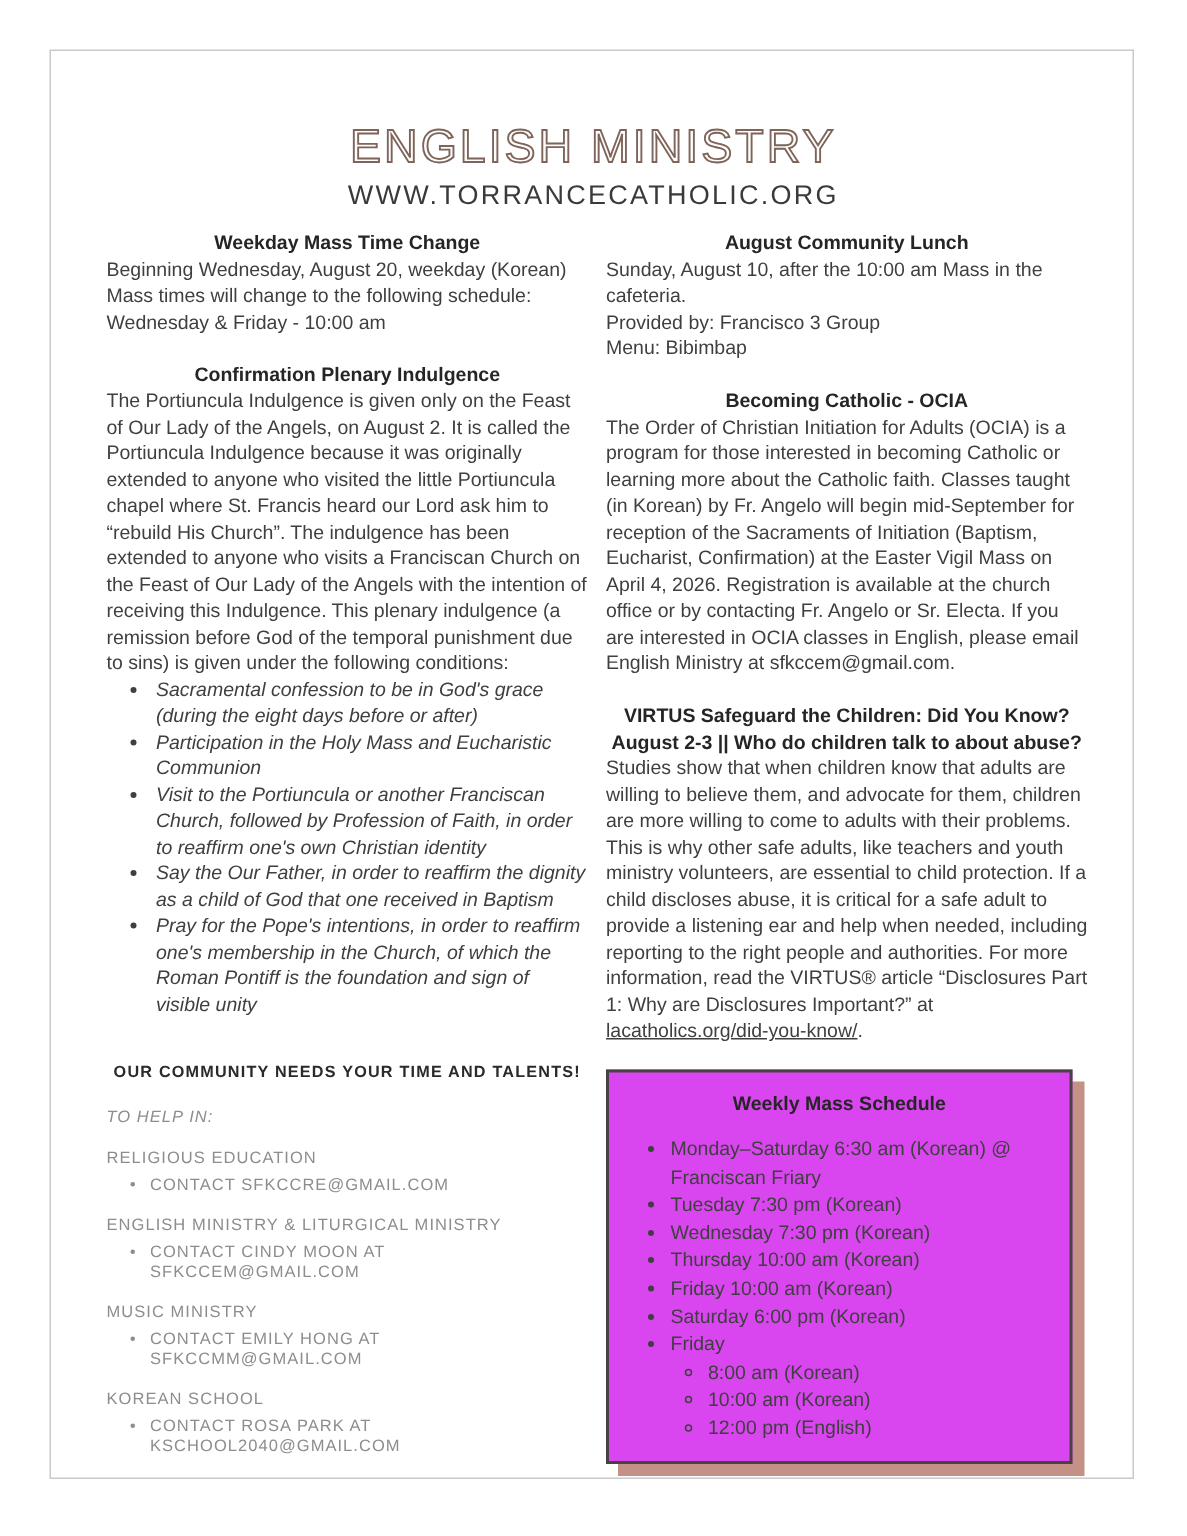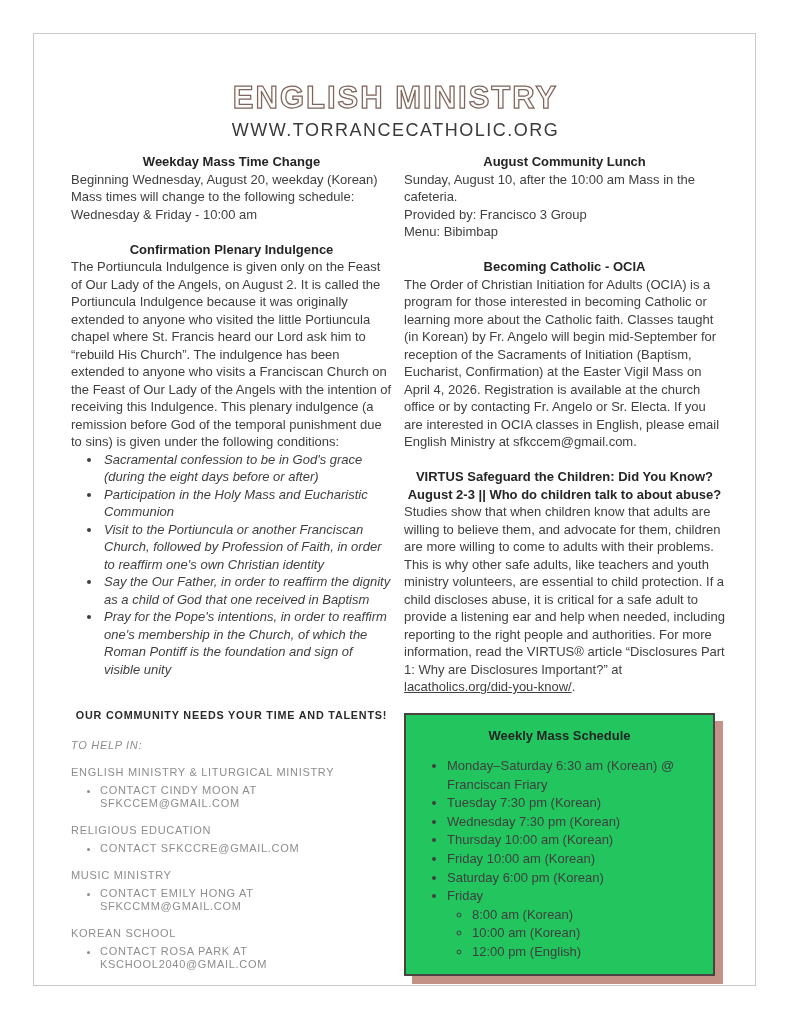--- a/index.html
+++ b/index.html
@@ -13,21 +13,21 @@
     overflow: hidden;
   }
   .frame {
     position: absolute; left: 33px; top: 33px;
     width: 723px; height: 953px;
     border: 1px solid #c9c9c9;
     pointer-events: none;
   }
   .header { position: absolute; top: 82px; left: 0; width: 791px; text-align: center; }
   .title {
-    font-size: 31px; font-weight: 700; letter-spacing: 2px; line-height: 1.05;
+    font-size: 31px; font-weight: 400; letter-spacing: 2px; line-height: 1.05;
     color: #7e655b;
     -webkit-text-fill-color: #fffdfb;
     -webkit-text-stroke: 1.25px #7e655b;
   }
   .url { margin-top: 5px; font-size: 18px; letter-spacing: 1.5px; color: #3a3a3a; }
 
   .col { position: absolute; top: 153px; width: 321px; font-size: 13px; line-height: 17.5px; }
   .col-left { left: 71px; }
   .col-right { left: 404px; }
   section { margin: 0; }
@@ -50,21 +50,21 @@
   .vol-body { color: #8d8d8d; font-size: 11px; letter-spacing: 0.7px; line-height: 13px; }
   .vol-intro { margin-top: 17px; font-style: italic; }
   .vol-group { margin-top: 14px; }
   .vol-contacts { margin: 5px 0 0; padding-left: 29px; list-style: disc; }
 
   .centered { }
   .link { color: #3f3f3f; text-decoration: underline; cursor: pointer; }
 
   .schedule-box {
     margin-top: 17px; width: 311px;
-    border: 2px solid #4a4242; background: #22c55e;
+    border: 2px solid #4a4242; background: #d946ef;
     box-shadow: 8px 8px 0 #c49187;
     padding: 12px 14px 12px;
     line-height: 18.6px;
   }
   .schedule-list { margin: 13px 0 0; padding-left: 27px; list-style: disc; }
   .schedule-list .sub { list-style: circle; margin: 0; padding-left: 25px; }
 </style>
 </head>
 <body>
 
@@ -94,30 +94,30 @@
       <li>Pray for the Pope's intentions, in order to reaffirm one's membership in the Church, of which the Roman Pontiff is the foundation and sign of visible unity</li>
     </ul>
   </section>
 
   <section class="volunteer">
     <div class="vol-heading">OUR COMMUNITY NEEDS YOUR TIME AND TALENTS!</div>
     <div class="vol-body">
       <div class="vol-intro">TO HELP IN:</div>
 
       <div class="vol-group">
-        <div>ENGLISH MINISTRY &amp; LITURGICAL MINISTRY</div>
+        <div>RELIGIOUS EDUCATION</div>
         <ul class="vol-contacts">
-            <li>CONTACT CINDY MOON AT SFKCCEM@GMAIL.COM</li>
+            <li>CONTACT SFKCCRE@GMAIL.COM</li>
           </ul>
       </div>
 
       <div class="vol-group">
-        <div>RELIGIOUS EDUCATION</div>
+        <div>ENGLISH MINISTRY &amp; LITURGICAL MINISTRY</div>
         <ul class="vol-contacts">
-            <li>CONTACT SFKCCRE@GMAIL.COM</li>
+            <li>CONTACT CINDY MOON AT SFKCCEM@GMAIL.COM</li>
           </ul>
       </div>
 
       <div class="vol-group">
         <div>MUSIC MINISTRY</div>
         <ul class="vol-contacts">
             <li>CONTACT EMILY HONG AT SFKCCMM@GMAIL.COM</li>
           </ul>
       </div>
 

